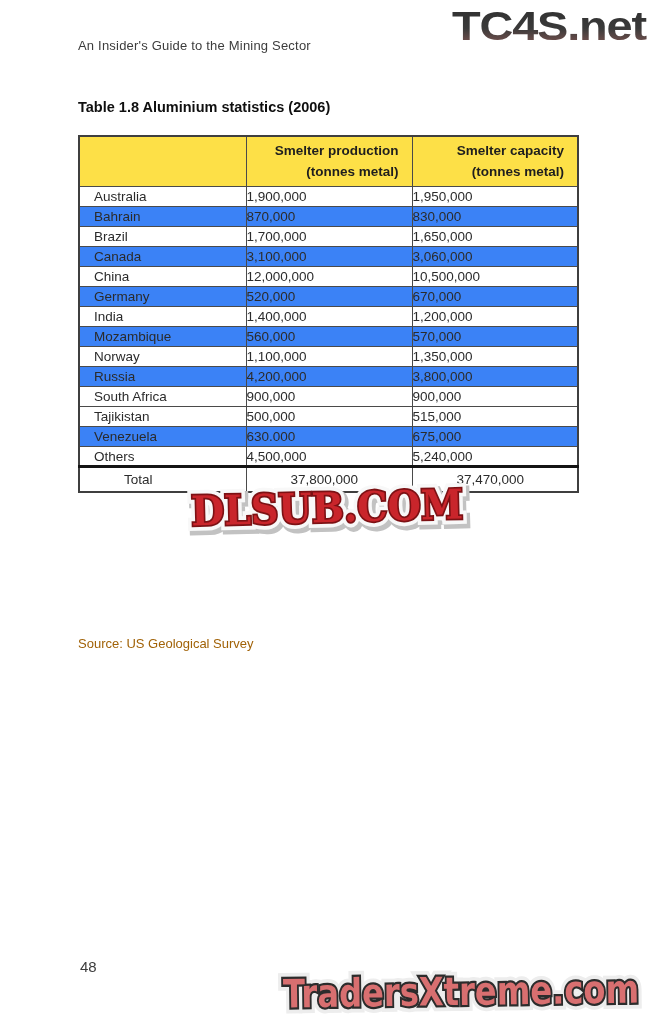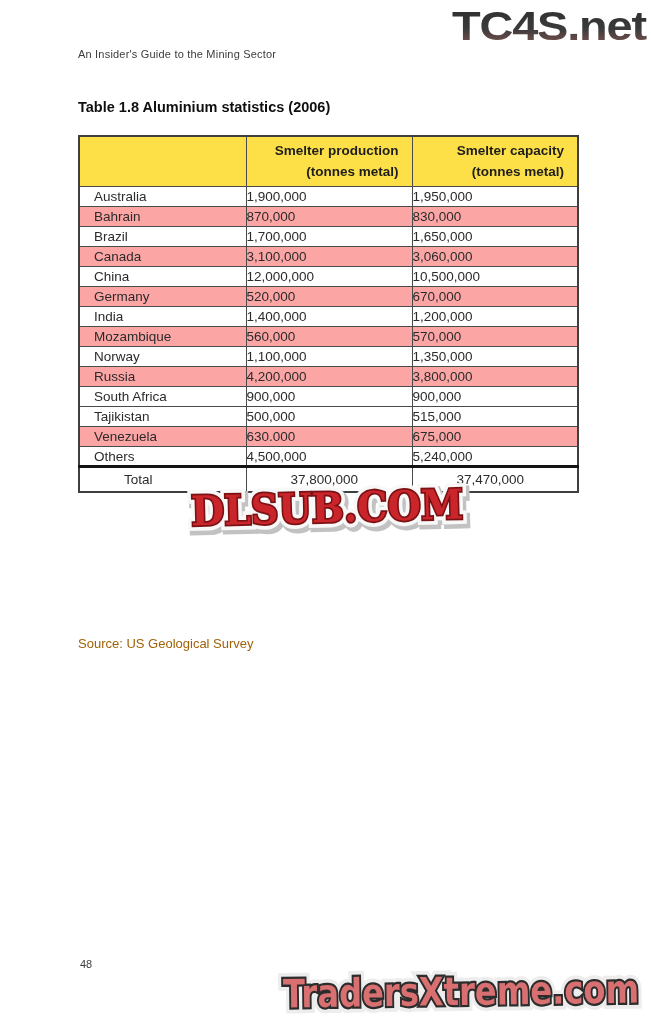--- a/index.html
+++ b/index.html
@@ -8,22 +8,22 @@
     width: 651px;
     height: 1024px;
     margin: 0 auto;
     background: #ffffff;
     overflow: hidden;
     font-family: "Liberation Sans", sans-serif;
     color: #222;
   }
   .running-header {
     position: absolute;
-    left: 78px; top: 48px;
-    font-size: 11px;
+    left: 78px; top: 38px;
+    font-size: 13px;
     color: #3c3c3c;
     letter-spacing: 0.2px;
   }
   .wm-top {
     position: absolute;
     left: 448px; top: 2px;
     width: 202px; height: 48px;
   }
   .table-title {
     position: absolute;
@@ -62,33 +62,33 @@
     vertical-align: middle;
     padding-right: 13px;
     line-height: 1.55;
     font-size: 13.5px;
     color: #1e1e1e;
   }
   table.stats thead th.empty { padding: 0; }
   table.stats tbody tr { height: 20px; }
   table.stats td.c-country { text-align: left; padding-left: 14px; }
   table.stats td.c-num { text-align: left; padding-right: 13px; }
-  table.stats tbody tr.shaded td { background: #fca5a5; }
+  table.stats tbody tr.shaded td { background: #3b82f6; }
   table.stats tbody.total-body tr { height: 25px; }
   table.stats tbody.total-body td { border-top: 3px solid #141414; padding-left: 44px; }
   .source-note {
     position: absolute;
     left: 78px; top: 636px;
     font-size: 13px;
     color: #a16207;
   }
   .page-number {
     position: absolute;
     left: 80px; top: 958px;
-    font-size: 11px;
+    font-size: 15px;
     color: #3c3c3c;
   }
   .wm-overlay {
     position: absolute;
     left: 178px; top: 477px;
     width: 298px; height: 60px;
     z-index: 3;
   }
   .wm-bottom {
     position: absolute;

